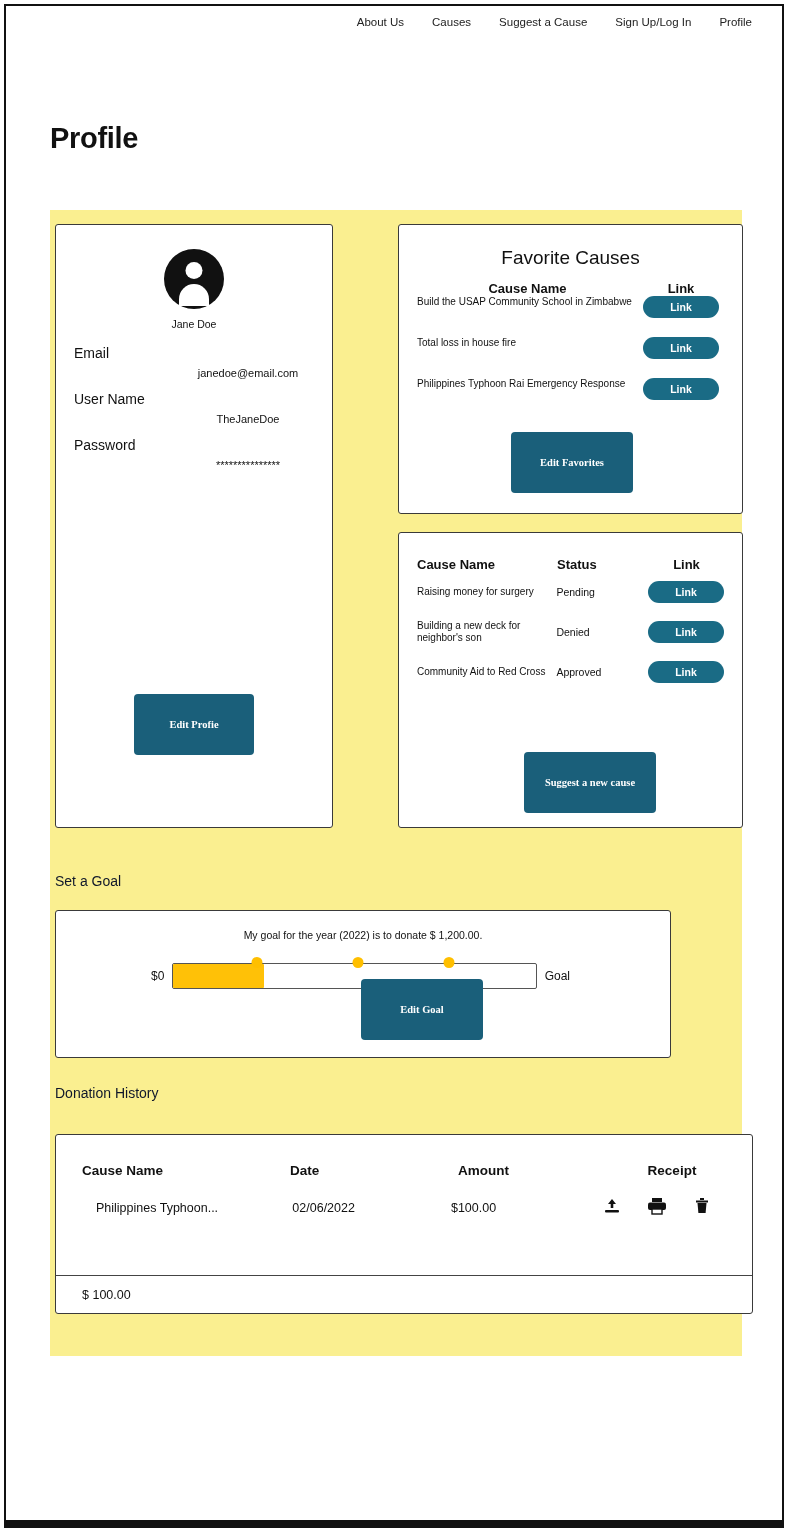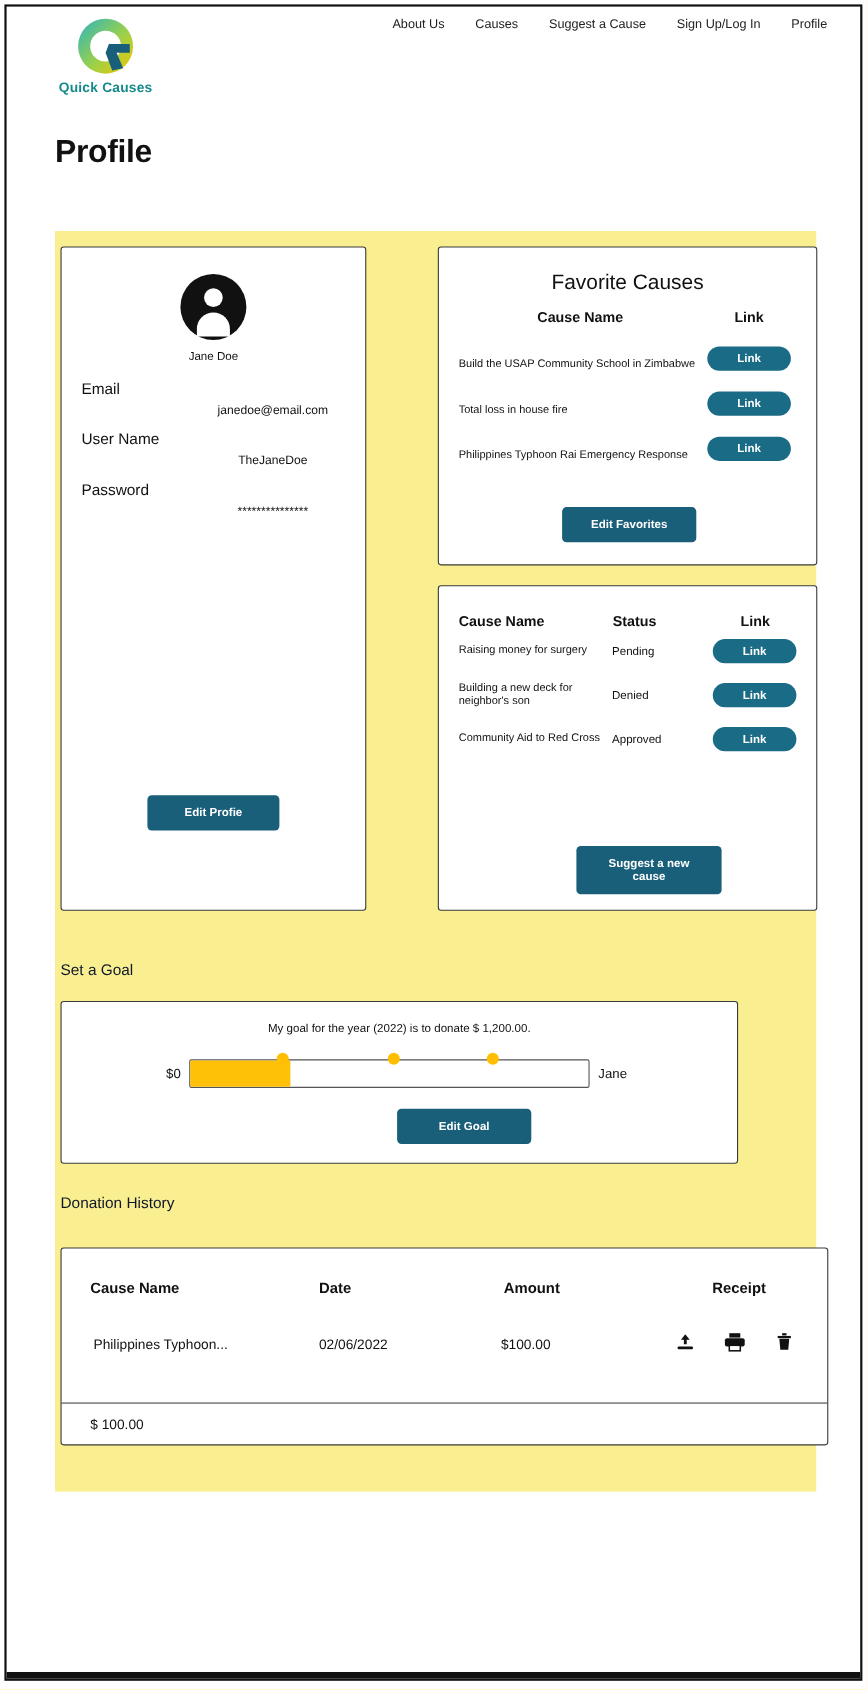--- a/index.html
+++ b/index.html
@@ -101,22 +101,22 @@
   }
   .field-label{ width:108px; font-size:14px; }
   .field-value{ flex:1; font-size:11px; text-align:center;margin-top:40px; }
   .btn {
     background:#1a5f7a;
     color:#fff;
     border:none;
     border-radius:4px;
     font-size:10.5px;
     font-weight:bold;
-    font-family:Liberation Sans, sans-serif;
-    padding:10px 14px;
+    font-family:Liberation Serif, serif;
+    padding:25px 14px;
     cursor:pointer;
     text-align:center;
   }
   .btn-link{
     background:#1a6b85;
     border-radius:11px;
     padding:5px 0;
     width:76px;
     text-align:center;
     display:inline-block;
@@ -132,21 +132,21 @@
   #fav-card { left:348px; top:14px; width:345px; height:290px; }
   .card-h1{
     text-align:center;font-size:19px;margin-top:22px;color:#111;
   }
   .fav-head{
     display:flex;margin:12px 18px 0 18px;font-size:13px;font-weight:bold;
   }
   .fav-head .c1{flex:1;text-align:center;}
   .fav-head .c2{width:86px;text-align:center;}
   .fav-row{
-    display:flex;align-items:flex-end;margin:0 18px;height:41px;
+    display:flex;align-items:flex-start;margin:0 18px;height:41px;
   }
   .fav-row .c1{flex:1;font-size:10px;}
   .fav-row .c2{width:86px;text-align:center;}
   #edit-fav-btn{
     position:absolute;left:112px;bottom:20px;width:122px;
   }
   
   #sub-card { left:348px; top:322px; width:345px; height:296px; }
   .sub-head{
     display:flex;margin:24px 18px 0 18px;font-size:13px;font-weight:bold;
@@ -189,21 +189,21 @@
   }
   #edit-goal-btn{
     position:absolute;left:305px;bottom:17px;width:122px;
   }
   
   #hist-card{ left:5px; top:924px; width:698px; height:180px; }
   .hist-head{
     display:flex;padding:0 26px;margin-top:28px;font-size:13.5px;font-weight:bold;
   }
   .hist-row{
-    display:flex;padding:0 29px;margin-top:32px;font-size:12.5px;align-items:center;
+    display:flex;padding:0 40px;margin-top:18px;font-size:12.5px;align-items:center;
   }
   .h-c1{width:208px;}
   .h-c2{width:168px;}
   .h-c3{width:160px;}
   .h-c4{flex:1;text-align:center;}
   .hist-total{
     position:absolute;left:0;right:0;bottom:0;height:38px;
     border-top:1px solid #444;
     display:flex;align-items:center;padding:0 26px;font-size:12.5px;
   }
@@ -213,36 +213,20 @@
   .bottom-bar{
     position:absolute;left:0;right:0;bottom:0;height:6px;background:#111;
   }
 </style>
 </head>
 <body>
 
 <div class="page-frame">
 
   <div class="topbar">
-    <div class="logo-wrap">
-      <div class="logo-mark">
-        <svg width="56" height="56" viewBox="0 0 56 56">
-          <defs>
-            <linearGradient id="g1" x1="0" y1="0" x2="1" y2="1">
-              <stop offset="0%" stop-color="#2bb3c0"></stop>
-              <stop offset="55%" stop-color="#9bd14a"></stop>
-              <stop offset="100%" stop-color="#f5c400"></stop>
-            </linearGradient>
-          </defs>
-          <path d="M28 3 A25 25 0 1 0 28 53 A25 25 0 0 0 28 3 Z M28 14 A14 14 0 1 1 28 42 A14 14 0 0 1 28 14 Z" fill="url(#g1)"></path>
-          <path d="M31 26 L50 26 L50 34 L38 34 L44 48 L34 50 L28 34 Z" fill="#1a5f7a"></path>
-        </svg>
-      </div>
-      <div class="logo-name">Quick Causes</div>
-    </div>
     <div class="nav">
       <span>About Us</span>
       <span>Causes</span>
       <span>Suggest a Cause</span>
       <span>Sign Up/Log In</span>
       <span>Profile</span>
     </div>
   </div>
 
   <div class="page-title">Profile</div>
@@ -318,21 +302,21 @@
     <div class="card" id="goal-card">
       <div class="goal-text">My goal for the year (2022) is to donate $ 1,200.00.</div>
       <div class="slider-row">
         <div class="slider-min">$0</div>
         <div class="slider-track">
           <div class="slider-fill" id="slider-fill" style="width: 25%;"></div>
           <div class="knob" id="knob0" style="left: 23%;"></div>
           <div class="knob" id="knob1" style="left: 51%;"></div>
           <div class="knob" id="knob2" style="left: 76%;"></div>
         </div>
-        <div class="slider-max">Jane</div>
+        <div class="slider-max">Goal</div>
       </div>
       <button class="btn" id="edit-goal-btn">Edit Goal</button>
     </div>
 
     <div class="section-h" id="hist-h">Donation History</div>
     <div class="card" id="hist-card">
       <div class="hist-head">
         <div class="h-c1">Cause Name</div>
         <div class="h-c2">Date</div>
         <div class="h-c3">Amount</div>

